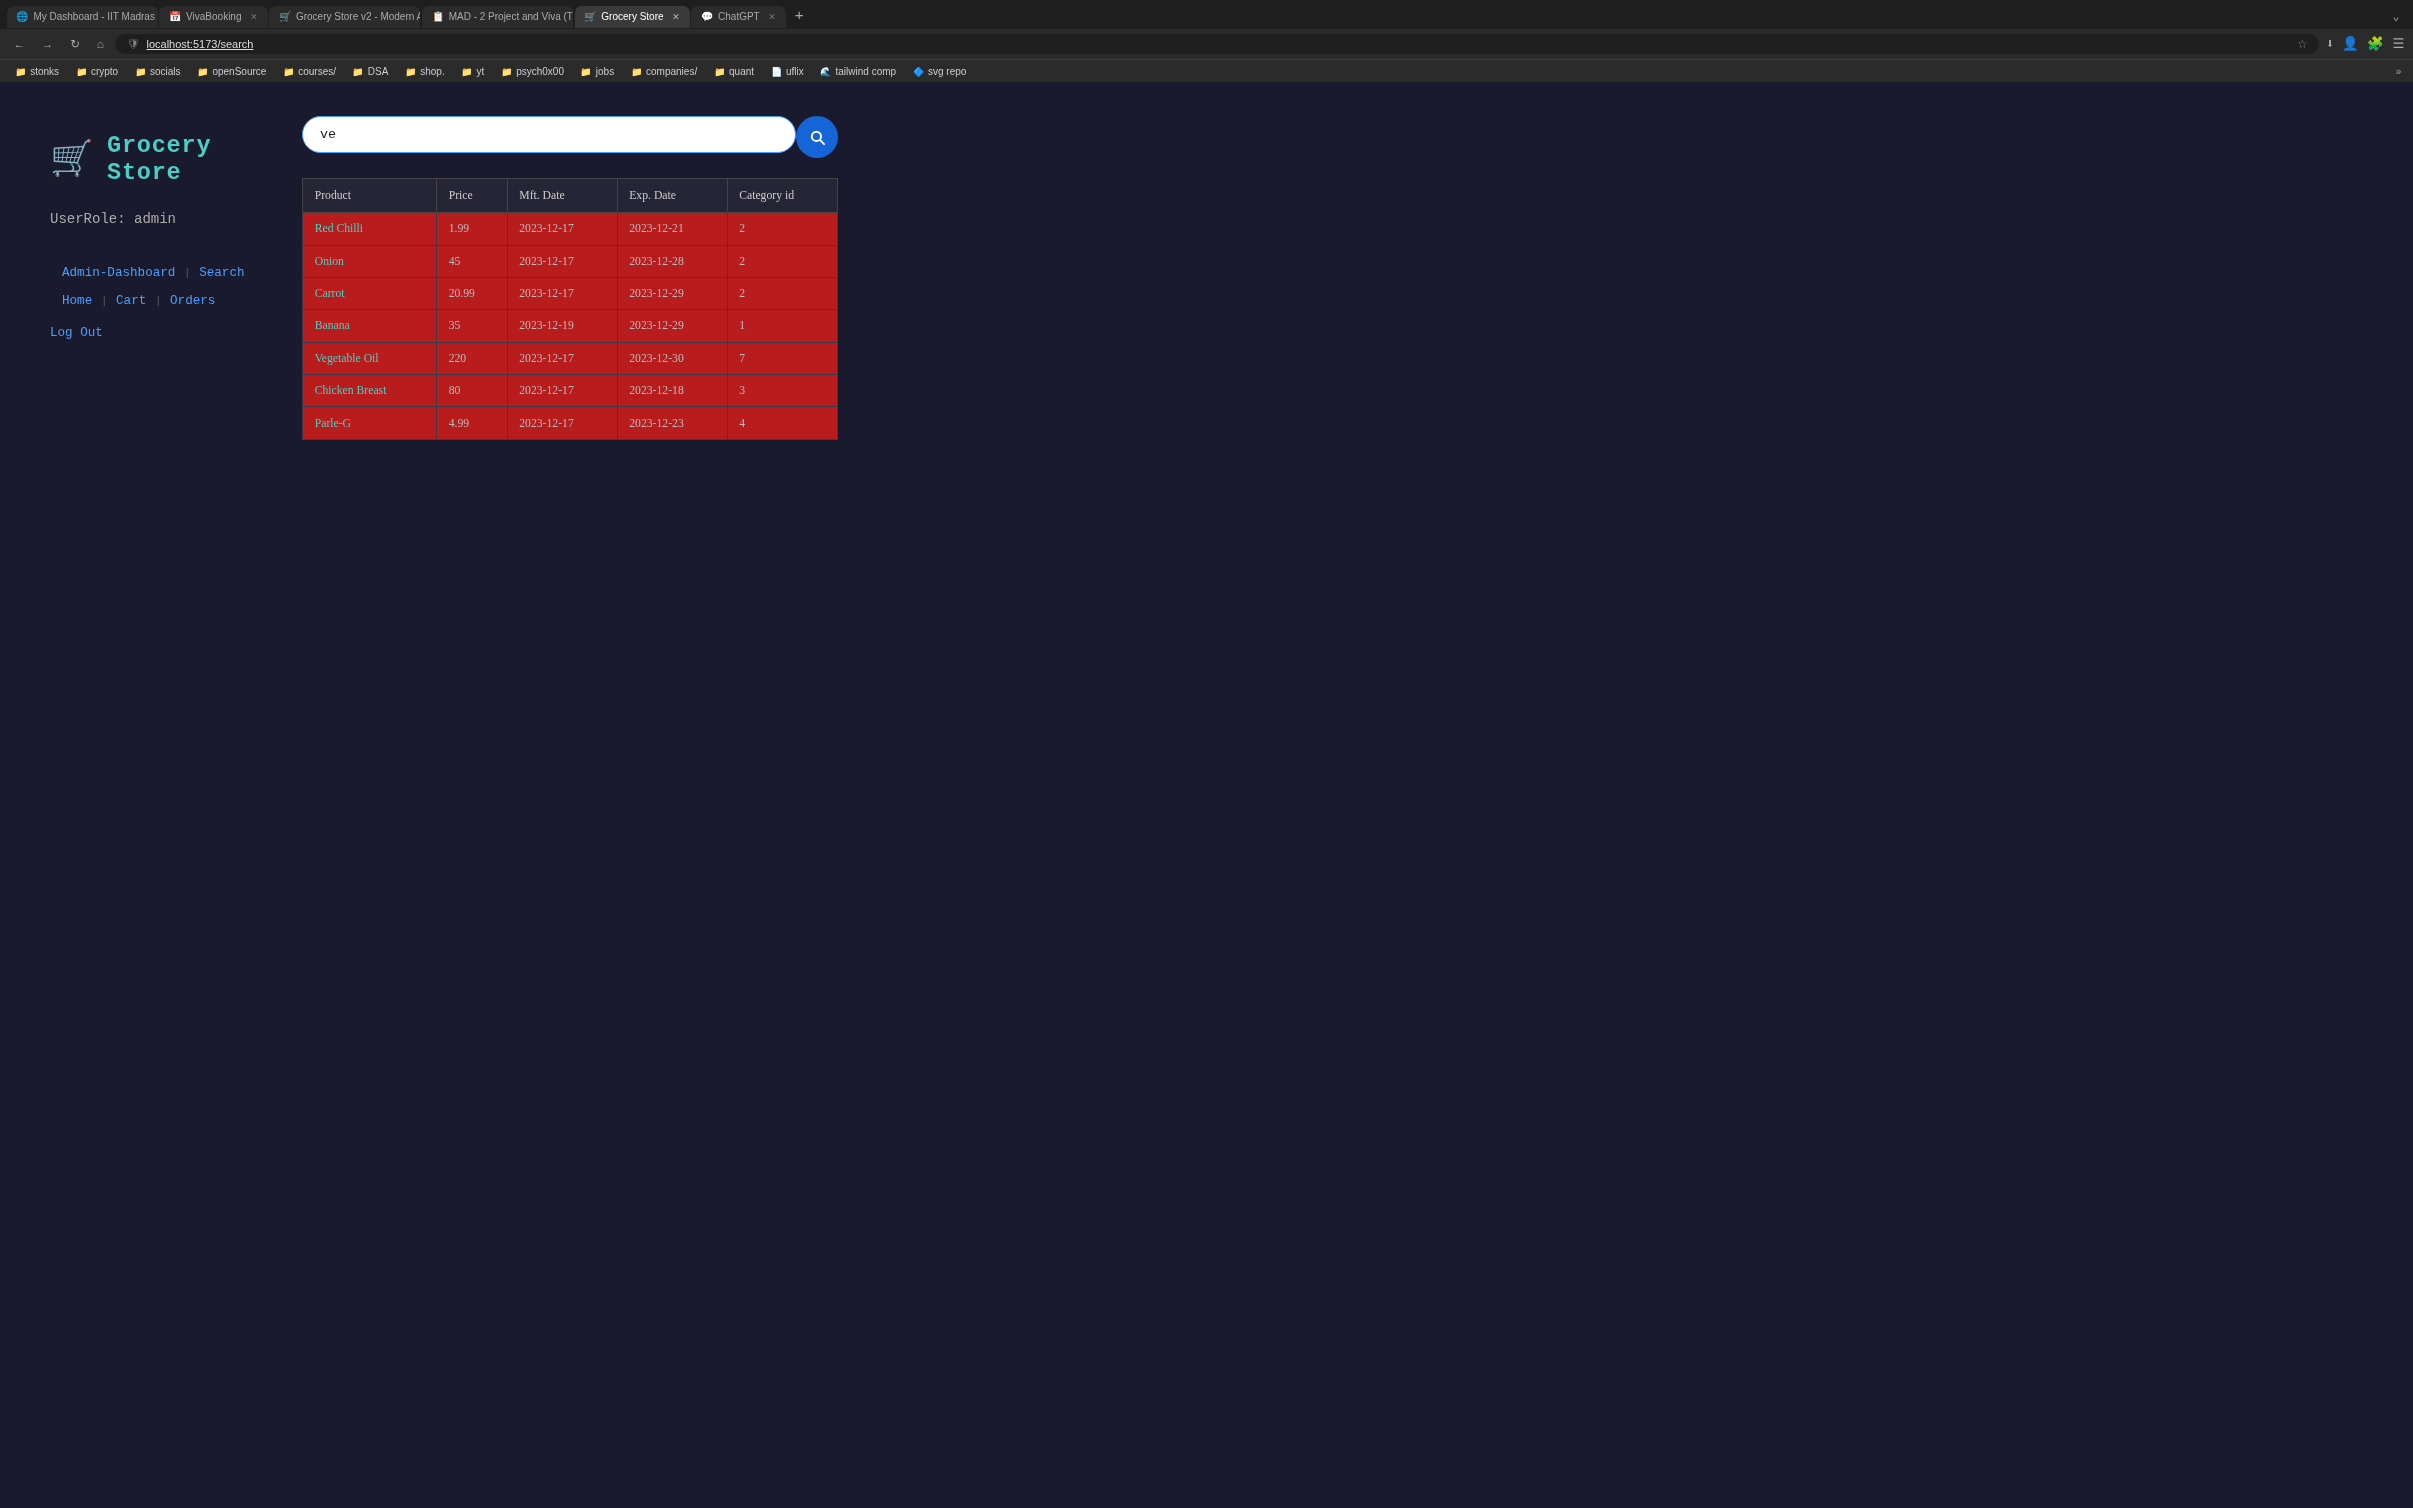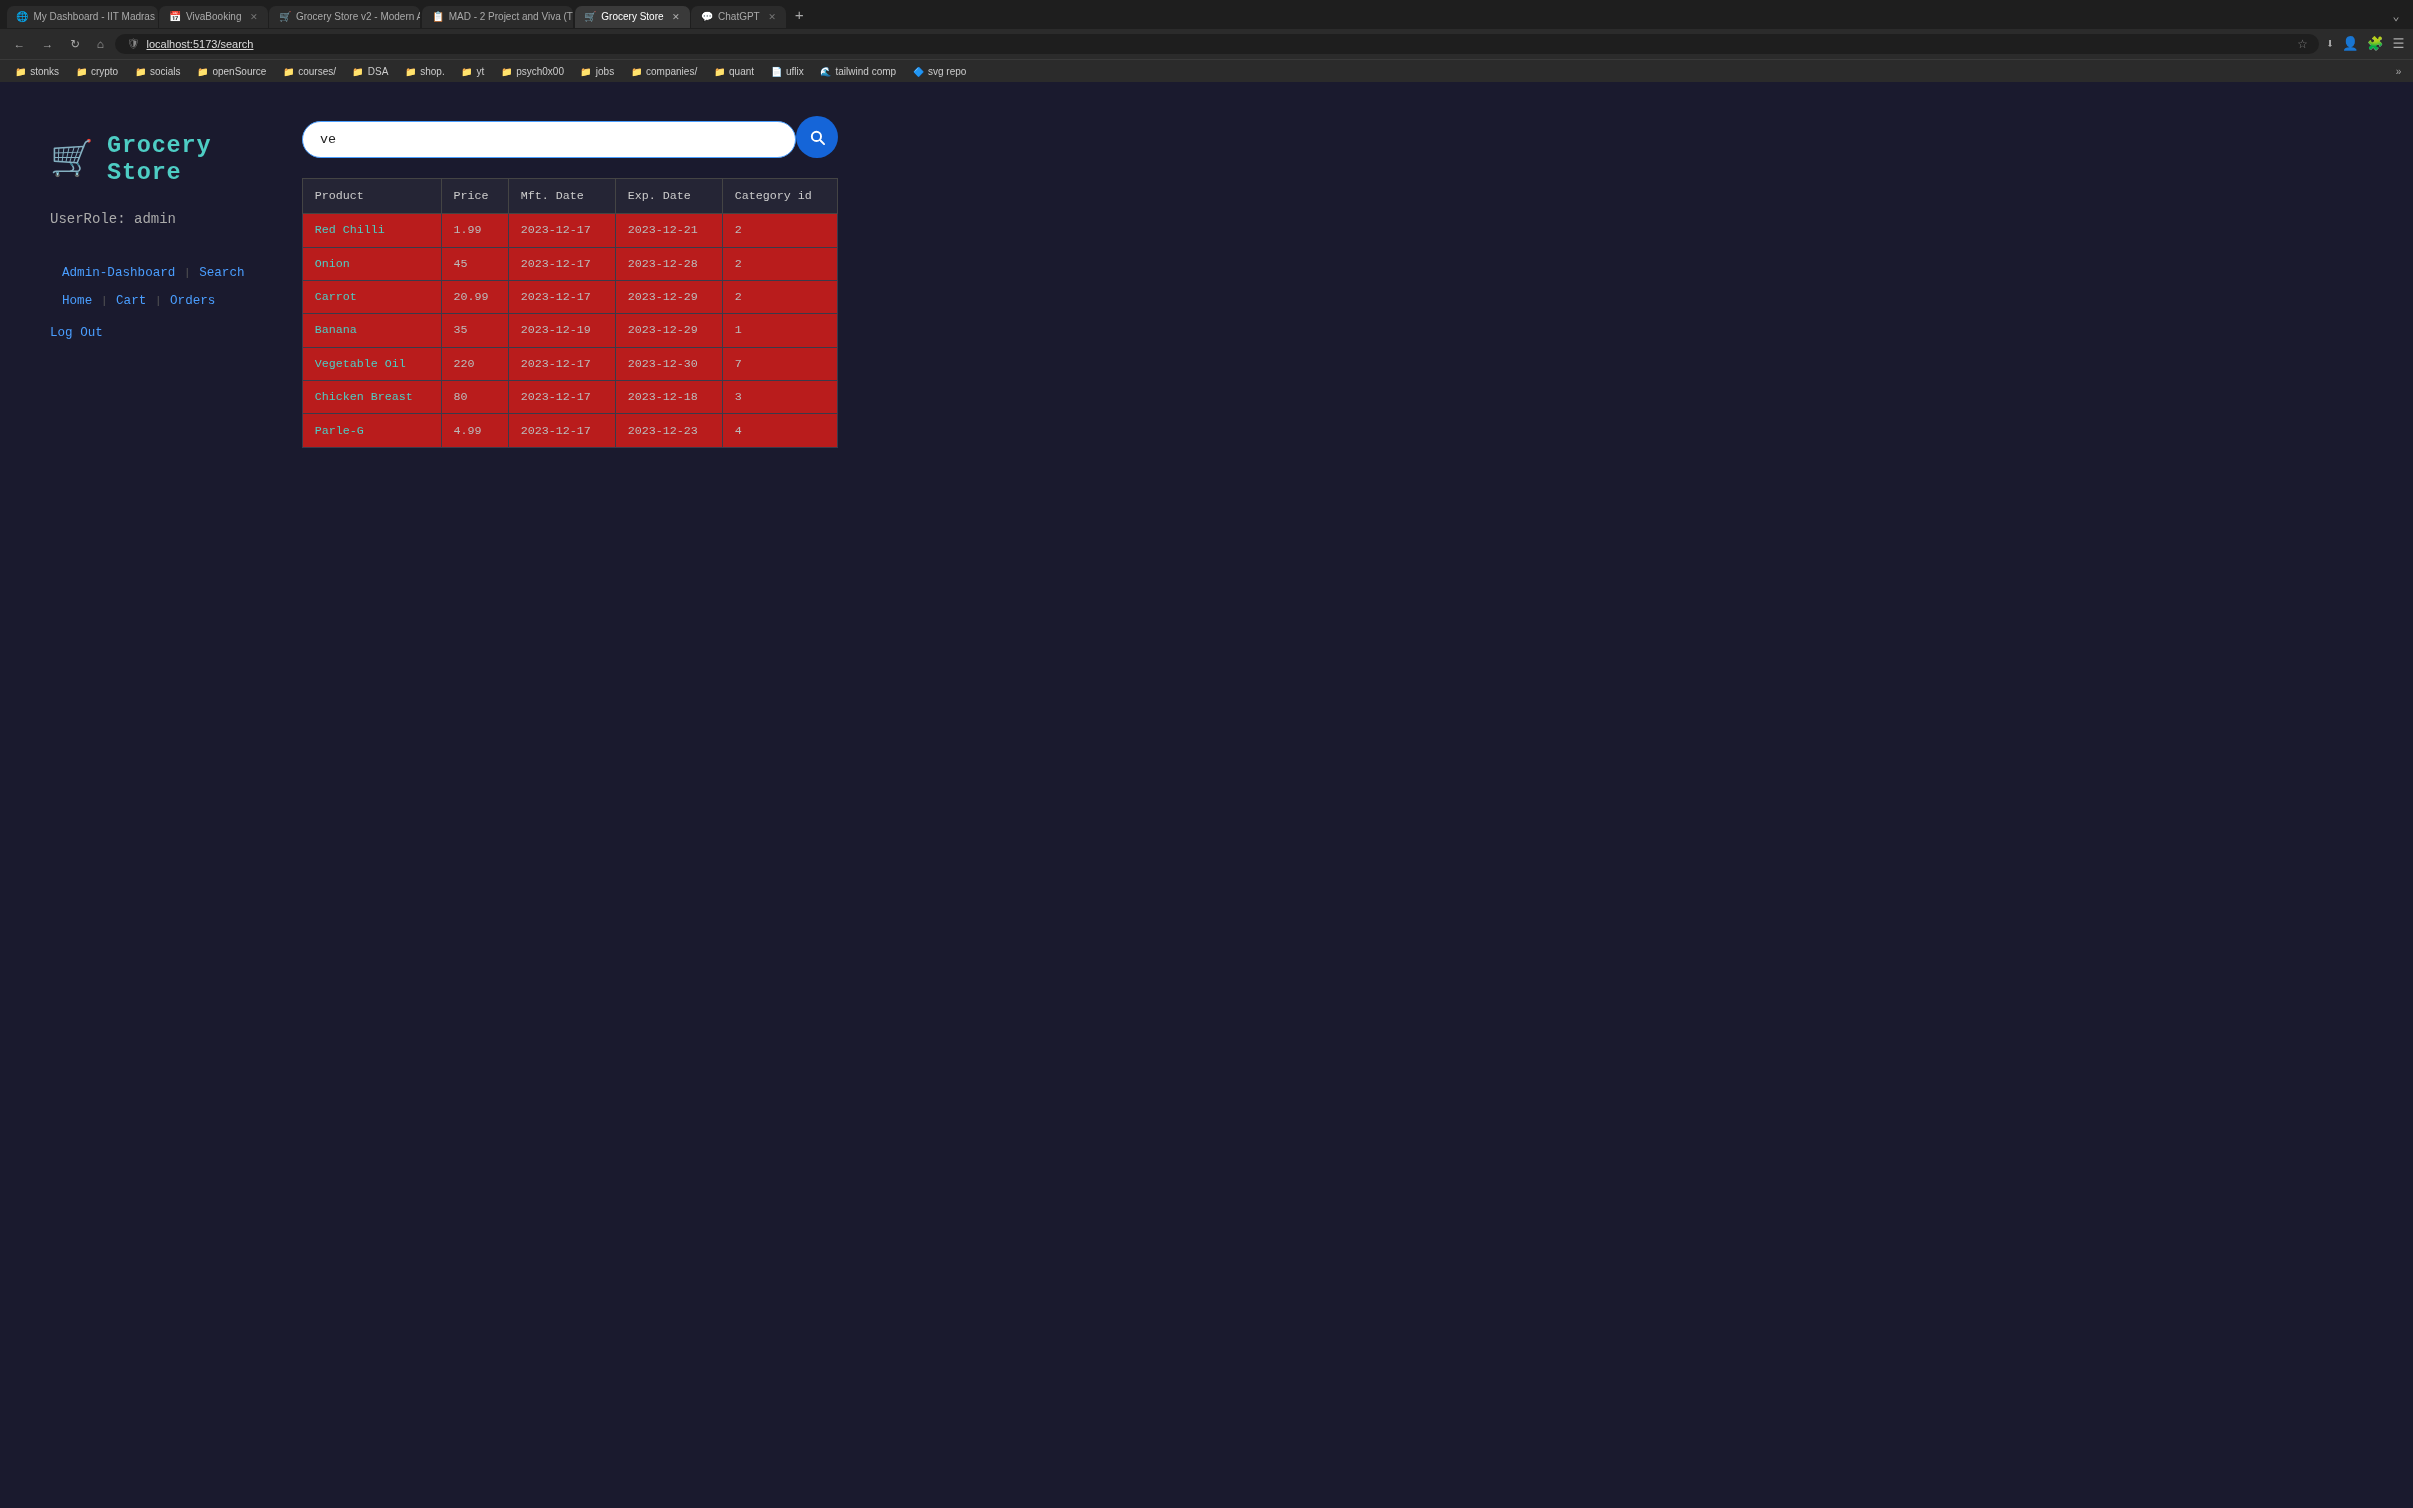--- a/index.html
+++ b/index.html
@@ -245,21 +245,21 @@
       flex: 1;
       padding: 34px 50px 34px 17px;
       display: flex;
       flex-direction: column;
       align-items: flex-start;
     }
 
     
     .search-container {
       display: flex;
-      align-items: flex-end;
+      align-items: flex-start;
       gap: 0;
       margin-bottom: 20px;
       width: 100%;
       max-width: 536px;
     }
 
     .search-input {
       flex: 1;
       background: #fff;
       border: 1.7px solid #4a9eff;
@@ -289,21 +289,21 @@
       height: 18.4px;
       fill: white;
     }
 
     
     .results-table {
       width: 100%;
       max-width: 536px;
       border-collapse: collapse;
       border: 0.8px solid #444;
-      font-family: Liberation Mono, monospace;
+      font-family: Liberation Serif, serif;
       font-size: 11.7px;
     }
 
     .results-table th {
       background: #252535;
       color: #ccc;
       padding: 10px 11.7px;
       text-align: left;
       border: 0.8px solid #444;
       font-weight: normal;

